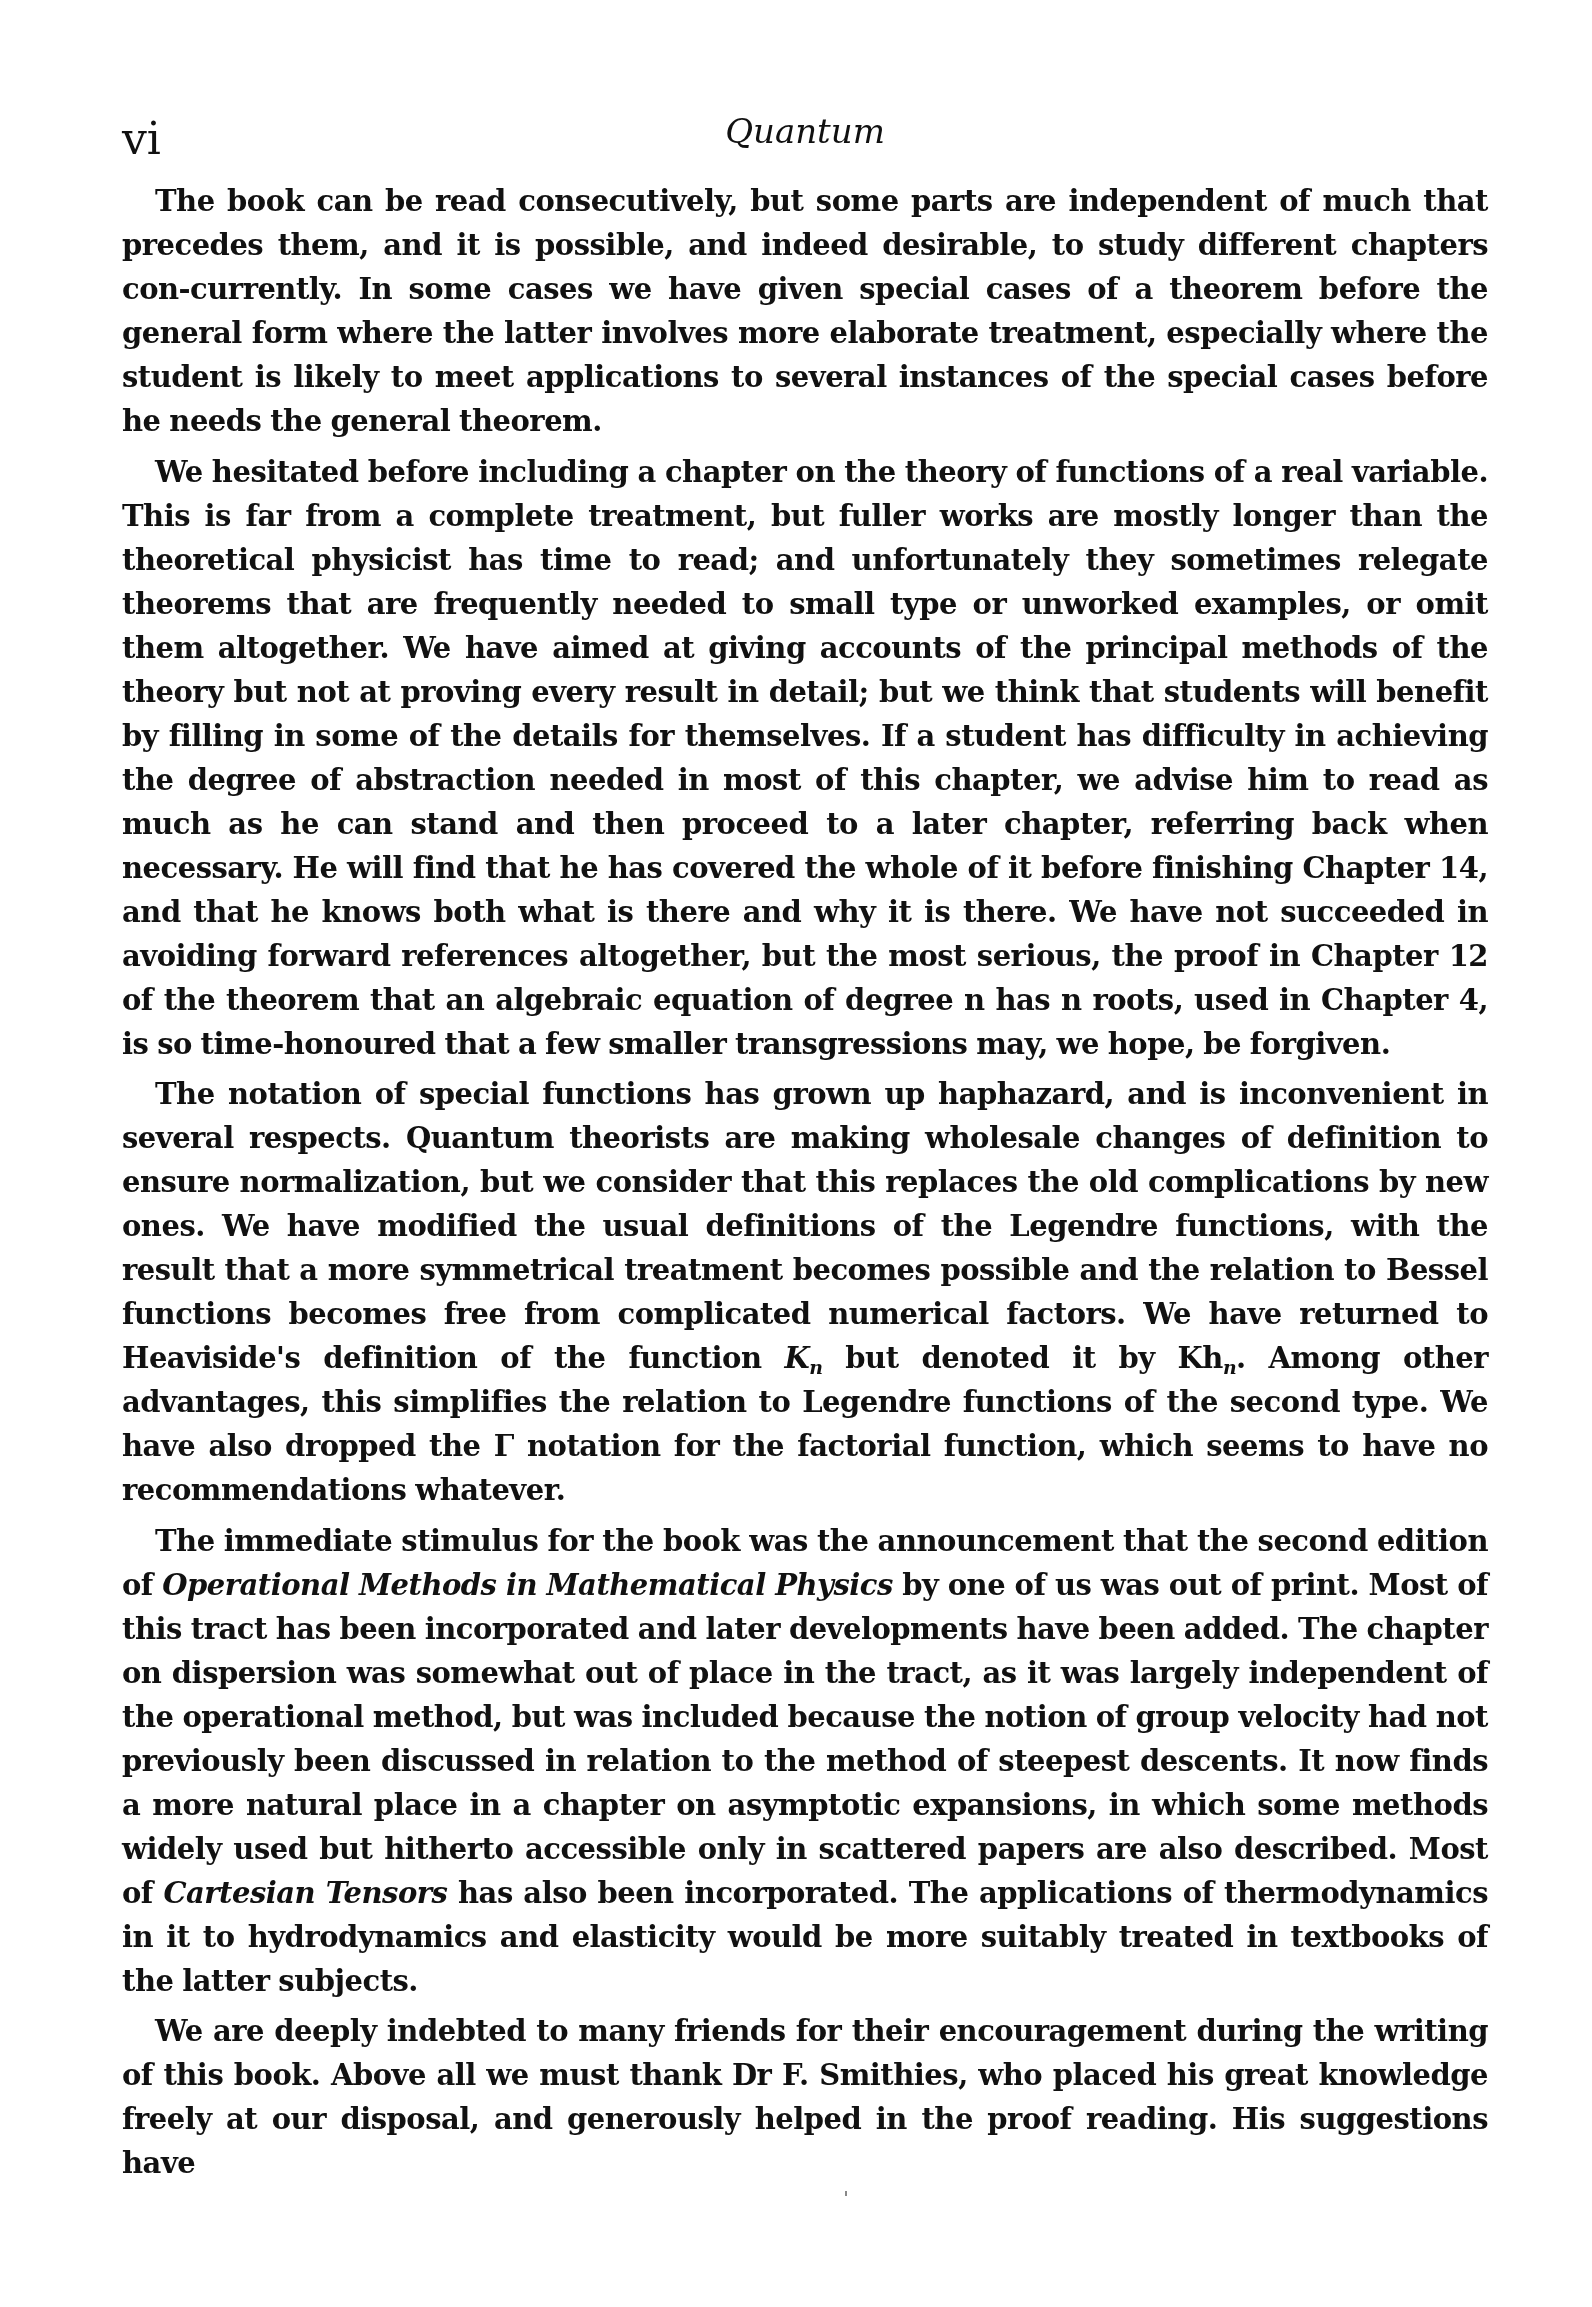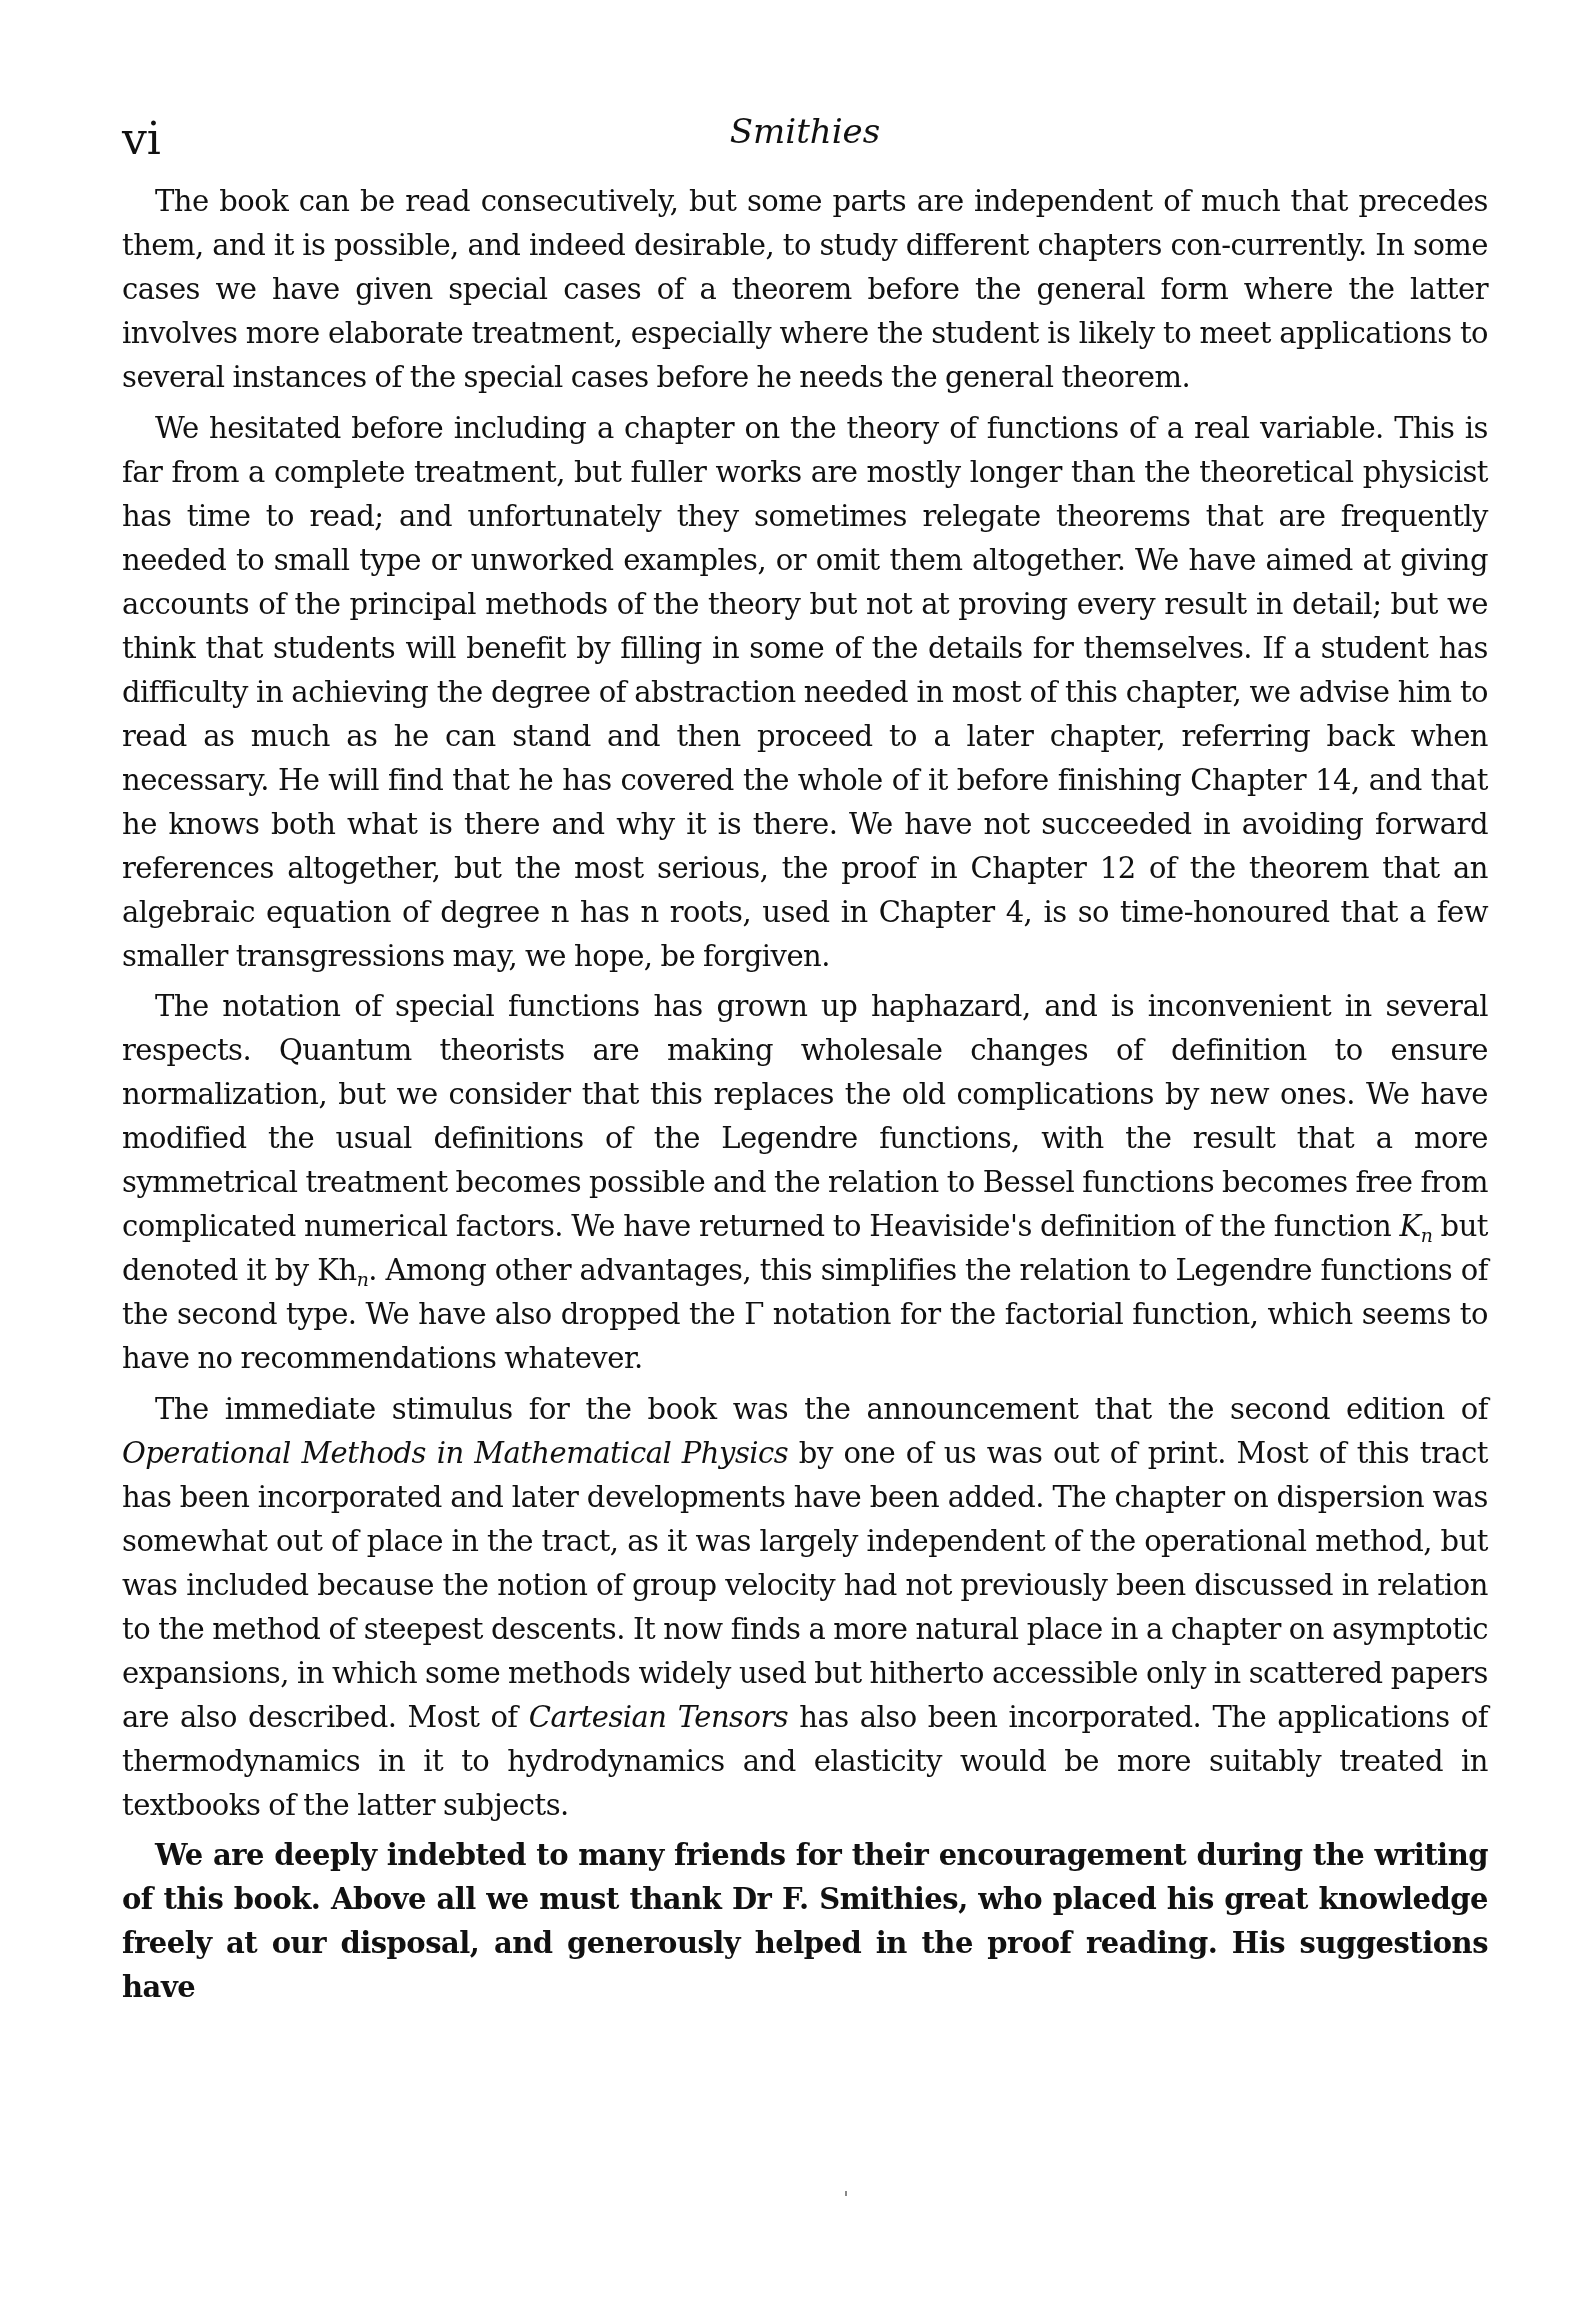--- a/index.html
+++ b/index.html
@@ -2,33 +2,33 @@
 <html style="font-size:13px"><head>
 <meta charset="utf-8">
 <style>
   html, body { margin: 0; padding: 0; background: #ffffff; }
   body { width: 1592px; height: 2307px; position: relative; overflow: hidden; color: #111; }
   .page { position: absolute; left: 122px; top: 106px; width: 1366px; font-family: "DejaVu Serif", "Liberation Serif", serif; }
   .header { position: relative; height: 65px; }
   .page-num { position: absolute; left: 0; top: 6.5px; font-size: 44px; }
   .running-title { position: absolute; left: 0; right: 0; text-align: center; top: 4.9px; font-size: 34px; font-style: italic; }
   .body-text { margin-top: 8.1px; }
-  .para { font-size: 29px; line-height: 44px; text-align: justify; text-indent: 33px; margin: 0 0 6.5px 0; letter-spacing: -0.5px; word-spacing: -0.8px; }
+  .para { font-size: 29px; line-height: 44px; text-align: justify; text-indent: 33px; margin: 0 0 6.5px 0; letter-spacing: -0.5px; word-spacing: -0.8px; font-weight: bold; }
   .para.bold { font-weight: bold; }
   sub { font-size: 0.65em; font-style: italic; vertical-align: -0.3em; line-height: 0; }
   .it { font-style: italic; }
   .speck { position: absolute; left: 845px; top: 2191px; width: 1.6px; height: 4.9px; background: #888; }
 </style>
 </head>
 <body>
 
 <div class="page">
   <div class="header">
     <span class="page-num">vi</span>
-    <div class="running-title">Smithies</div>
+    <div class="running-title">Quantum</div>
   </div>
 
   <div class="body-text">
     <p class="para">The book can be read consecutively, but some parts are independent of much that precedes them, and it is possible, and indeed desirable, to study different chapters con-currently. In some cases we have given special cases of a theorem before the general form where the latter involves more elaborate treatment, especially where the student is likely to meet applications to several instances of the special cases before he needs the general theorem.</p>
     <p class="para">We hesitated before including a chapter on the theory of functions of a real variable. This is far from a complete treatment, but fuller works are mostly longer than the theoretical physicist has time to read; and unfortunately they sometimes relegate theorems that are frequently needed to small type or unworked examples, or omit them altogether. We have aimed at giving accounts of the principal methods of the theory but not at proving every result in detail; but we think that students will benefit by filling in some of the details for themselves. If a student has difficulty in achieving the degree of abstraction needed in most of this chapter, we advise him to read as much as he can stand and then proceed to a later chapter, referring back when necessary. He will find that he has covered the whole of it before finishing Chapter 14, and that he knows both what is there and why it is there. We have not succeeded in avoiding forward references altogether, but the most serious, the proof in Chapter 12 of the theorem that an algebraic equation of degree n has n roots, used in Chapter 4, is so time-honoured that a few smaller transgressions may, we hope, be forgiven.</p>
     <p class="para"><span>The notation of special functions has grown up haphazard, and is inconvenient in several respects. Quantum theorists are making wholesale changes of definition to ensure normalization, but we consider that this replaces the old complications by new ones. We have modified the usual definitions of the Legendre functions, with the result that a more symmetrical treatment becomes possible and the relation to Bessel functions becomes free from complicated numerical factors. We have returned to Heaviside's definition of the function </span><span class="it">K</span><sub>n</sub><span> but denoted it by Kh</span><sub>n</sub><span>. Among other advantages, this simplifies the relation to Legendre functions of the second type. We have also dropped the Γ notation for the factorial function, which seems to have no recommendations whatever.</span></p>
     <p class="para"><span>The immediate stimulus for the book was the announcement that the second edition of </span><span class="it">Operational Methods in Mathematical Physics</span><span> by one of us was out of print. Most of this tract has been incorporated and later developments have been added. The chapter on dispersion was somewhat out of place in the tract, as it was largely independent of the operational method, but was included because the notion of group velocity had not previously been discussed in relation to the method of steepest descents. It now finds a more natural place in a chapter on asymptotic expansions, in which some methods widely used but hitherto accessible only in scattered papers are also described. Most of </span><span class="it">Cartesian Tensors</span><span> has also been incorporated. The applications of thermodynamics in it to hydrodynamics and elasticity would be more suitably treated in textbooks of the latter subjects.</span></p>
     <p class="para bold">We are deeply indebted to many friends for their encouragement during the writing of this book. Above all we must thank Dr F. Smithies, who placed his great knowledge freely at our disposal, and generously helped in the proof reading. His suggestions have</p>
   </div>
 </div>

